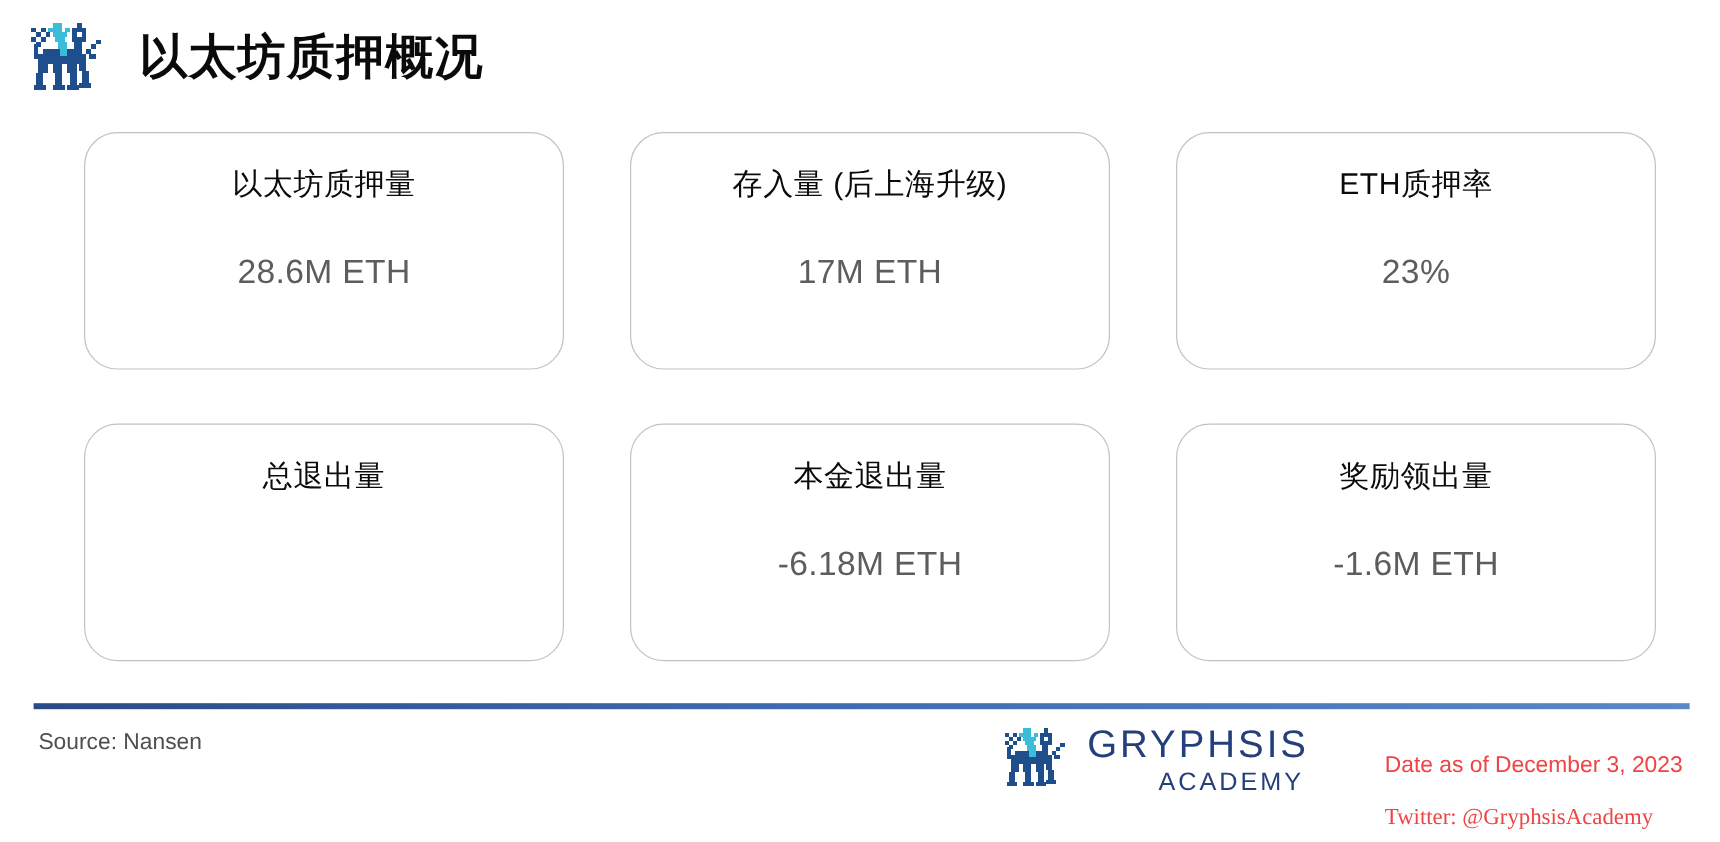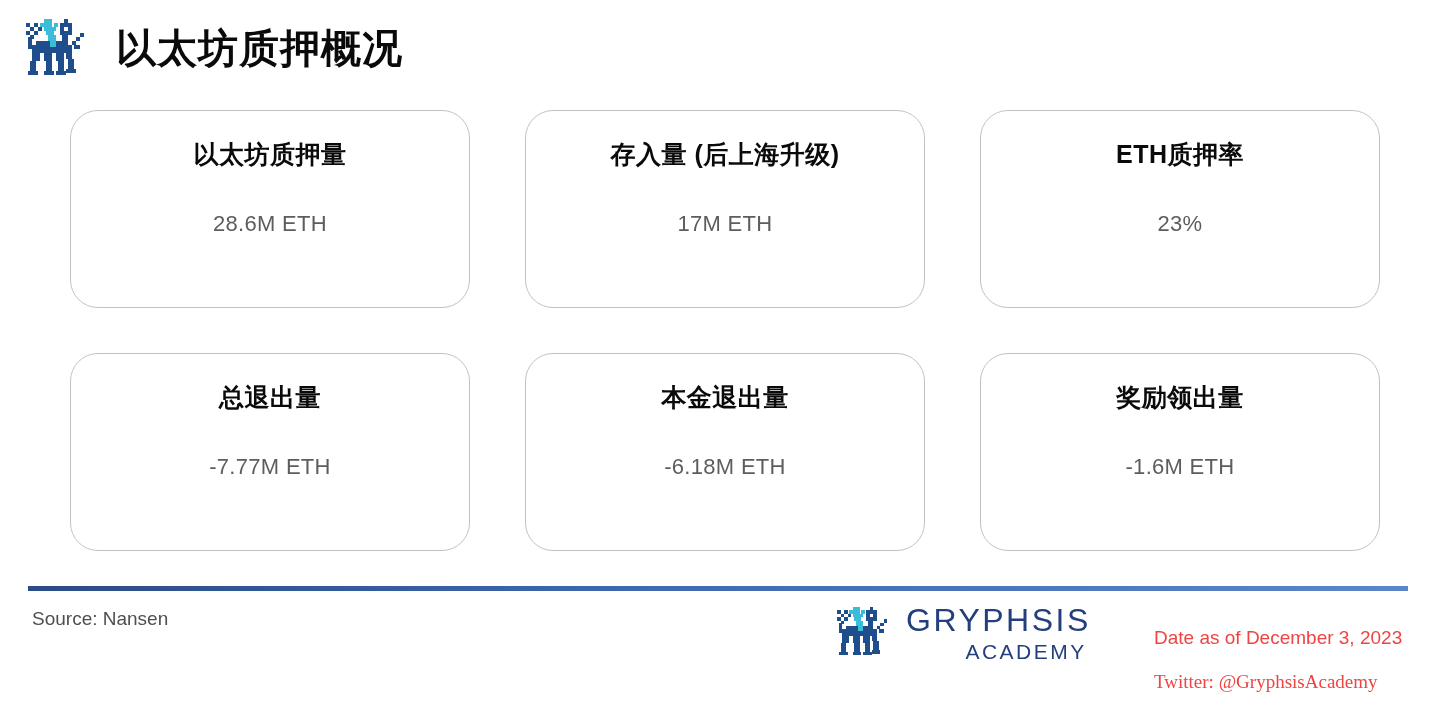--- a/index.html
+++ b/index.html
@@ -62,30 +62,30 @@
     background: #ffffff;
     box-sizing: border-box;
     display: flex;
     flex-direction: column;
     align-items: center;
     padding-top: 28px;
     overflow: hidden;
   }
   .card-title {
     font-size: 25px;
-    font-weight: bold;
+    font-weight: normal;
     color: #0a0a0a;
     line-height: 1.2;
     text-align: center;
     letter-spacing: 0.5px;
     white-space: nowrap;
   }
   .card-value {
     margin-top: 42px;
-    font-size: 22px;
+    font-size: 28px;
     font-weight: normal;
     color: #5d5d5d;
     text-align: center;
     letter-spacing: 0.3px;
     white-space: nowrap;
   }
 
   
   .footer-rule {
     position: absolute;
@@ -222,21 +222,20 @@
     <div class="card-value">17M ETH</div>
   </div>
 
   <div class="card">
     <div class="card-title">ETH质押率</div>
     <div class="card-value">23%</div>
   </div>
 
   <div class="card">
     <div class="card-title">总退出量</div>
-    <div class="card-value">-7.77M ETH</div>
   </div>
 
   <div class="card">
     <div class="card-title">本金退出量</div>
     <div class="card-value">-6.18M ETH</div>
   </div>
 
   <div class="card">
     <div class="card-title">奖励领出量</div>
     <div class="card-value">-1.6M ETH</div>

